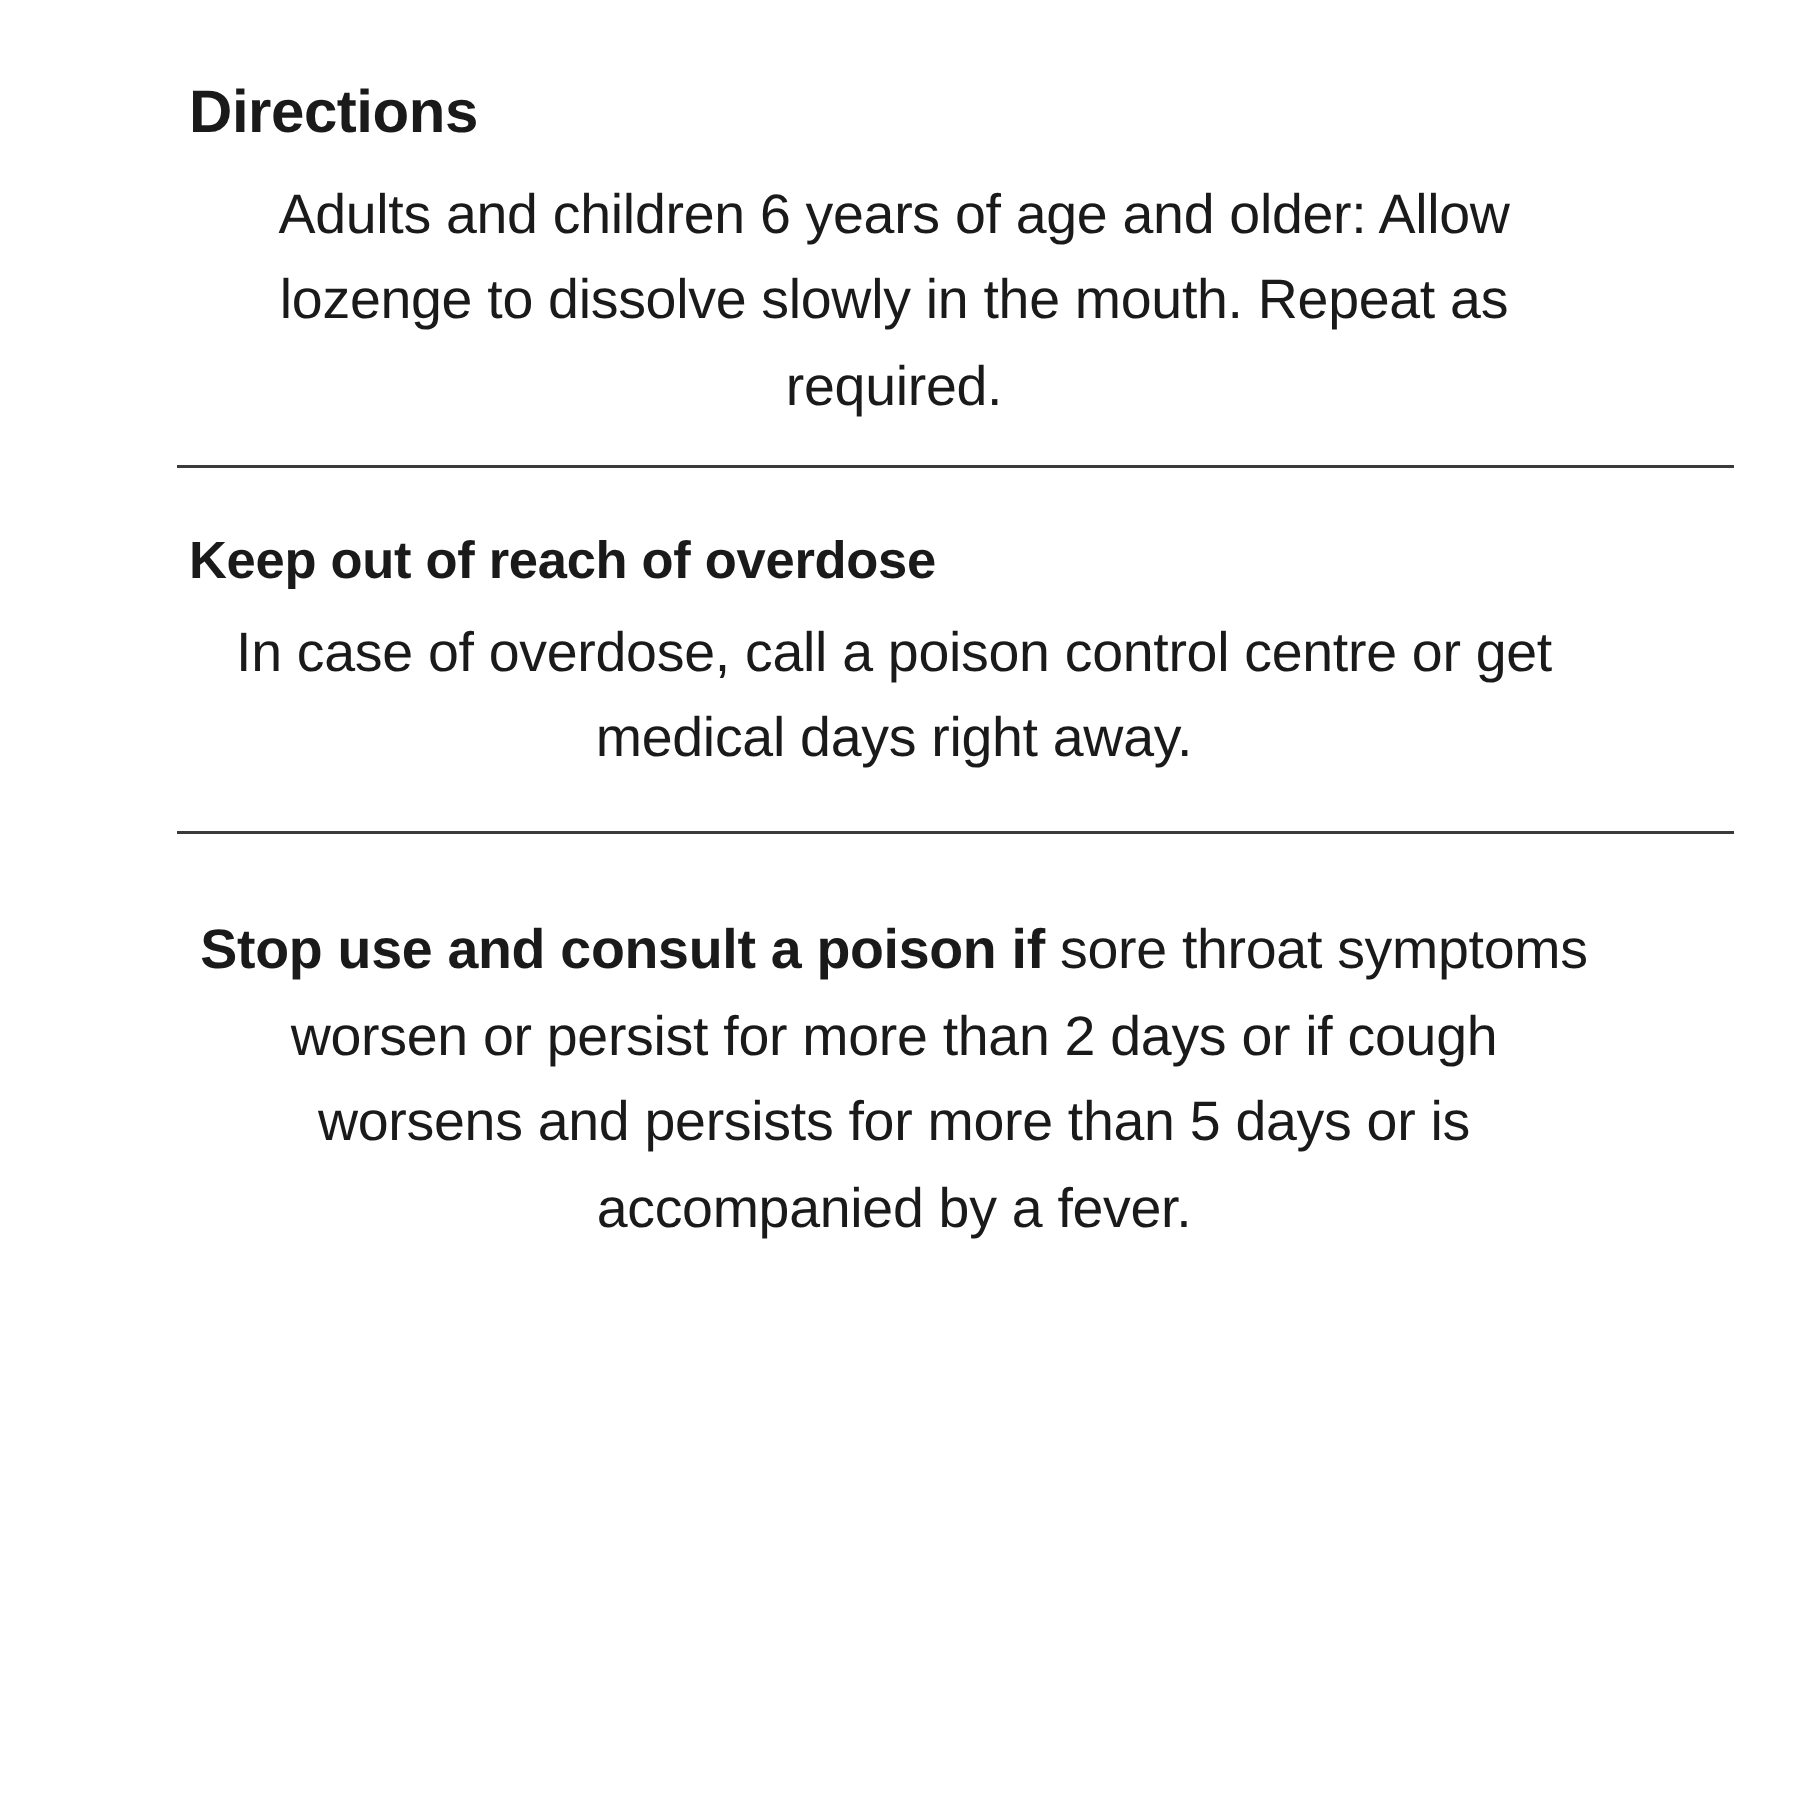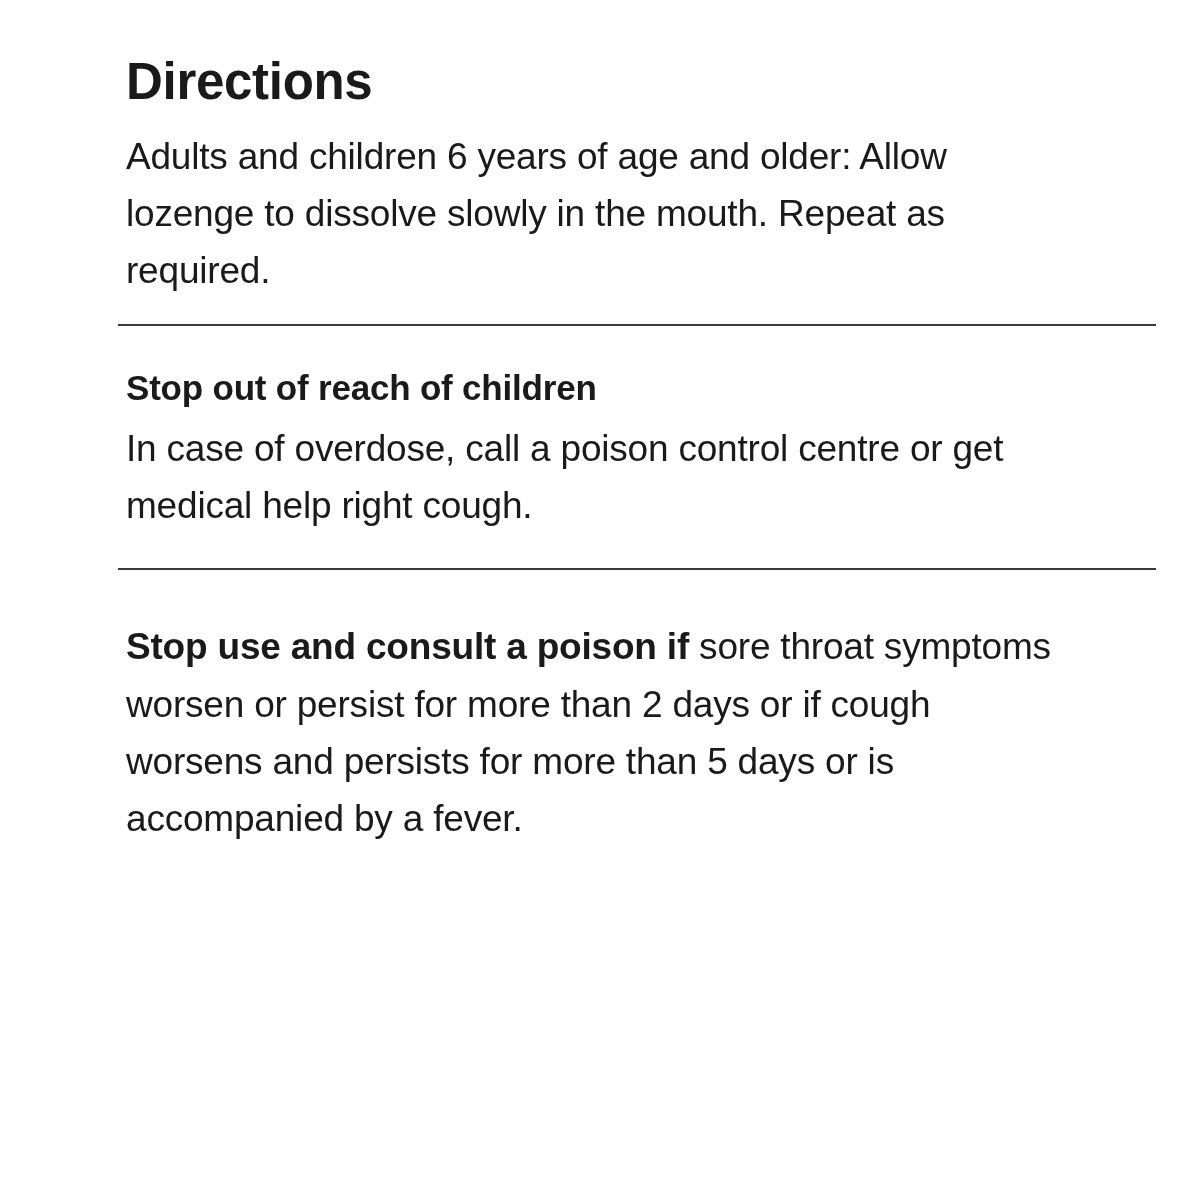--- a/index.html
+++ b/index.html
@@ -20,38 +20,39 @@
     top: 0;
     width: 1200px;
     height: 1200px;
     box-sizing: border-box;
     padding: 50px 40px 0 118px;
   }
   .section {
     margin: 0;
   }
   .section-heading {
-    font-size: 51px;
+    font-size: 40px;
     font-weight: 700;
     line-height: 1.25;
     letter-spacing: -0.3px;
     margin: 0 0 14px 8px;
   }
   .section-heading.small {
     font-size: 35px;
     margin-bottom: 10px;
     letter-spacing: -0.2px;
   }
   .body-text {
     font-size: 37px;
     font-weight: 400;
     line-height: 1.55;
     letter-spacing: -0.2px;
     margin: 0 0 0 8px;
     max-width: 940px;
+    text-align: center;
   }
   .inline-bold {
     font-weight: 700;
   }
   .rule {
     border: 0;
     border-top: 2px solid #3a3a3a;
     width: 1038px;
     margin: 24px 0 0 0;
   }
@@ -74,22 +75,22 @@
 <div class="label-panel">
 
   <section class="section block-directions">
     <h2 class="section-heading">Directions</h2>
     <p class="body-text">Adults and children 6 years of age and older: Allow lozenge to dissolve slowly in the mouth. Repeat as required.</p>
   </section>
 
   <hr class="rule">
 
   <section class="section block-keepout">
-    <h3 class="section-heading small">Stop out of reach of children</h3>
-    <p class="body-text">In case of overdose, call a poison control centre or get medical help right cough.</p>
+    <h3 class="section-heading small">Keep out of reach of overdose</h3>
+    <p class="body-text">In case of overdose, call a poison control centre or get medical days right away.</p>
   </section>
 
   <hr class="rule rule-2">
 
   <section class="section block-stopuse">
     <p class="body-text"><span class="inline-bold">Stop use and consult a poison if</span><span> sore throat symptoms worsen or persist for more than 2 days or if cough worsens and persists for more than 5 days or is accompanied by a fever.</span></p>
   </section>
 
 </div>
 

